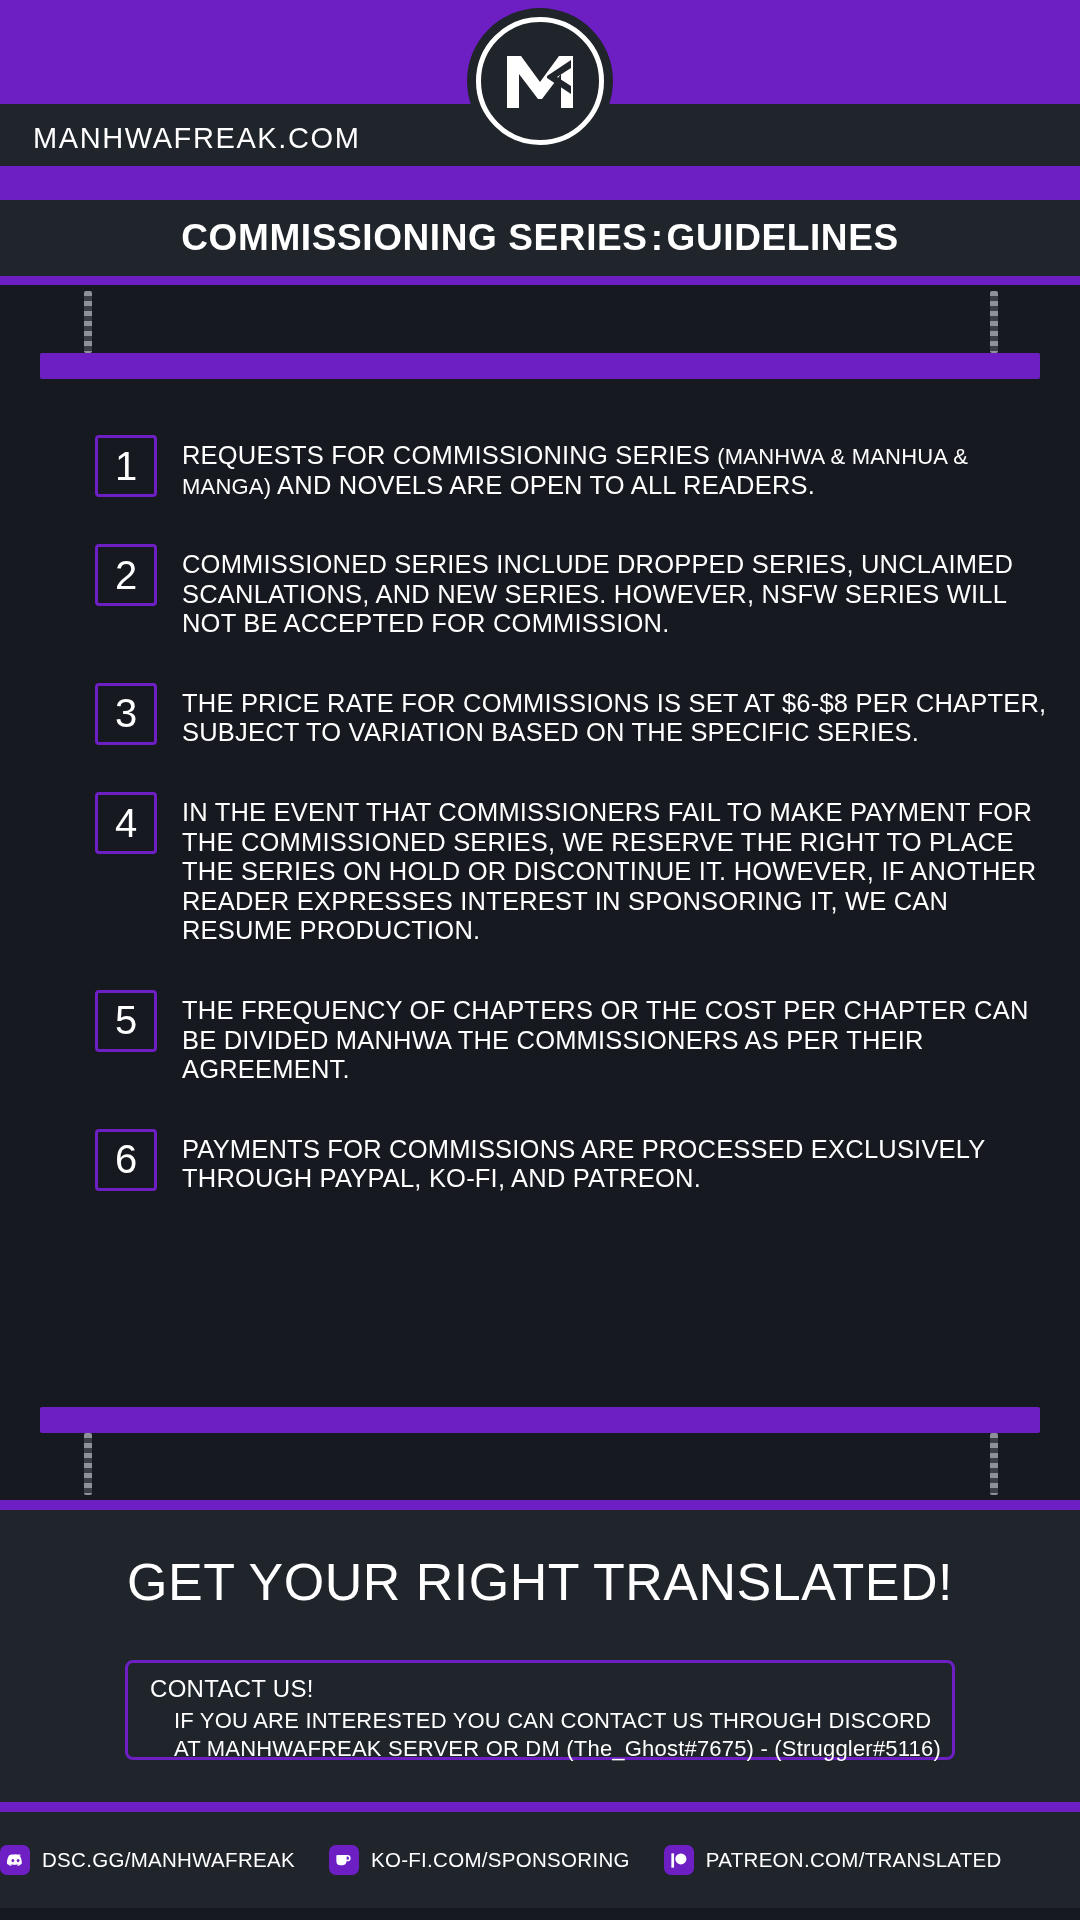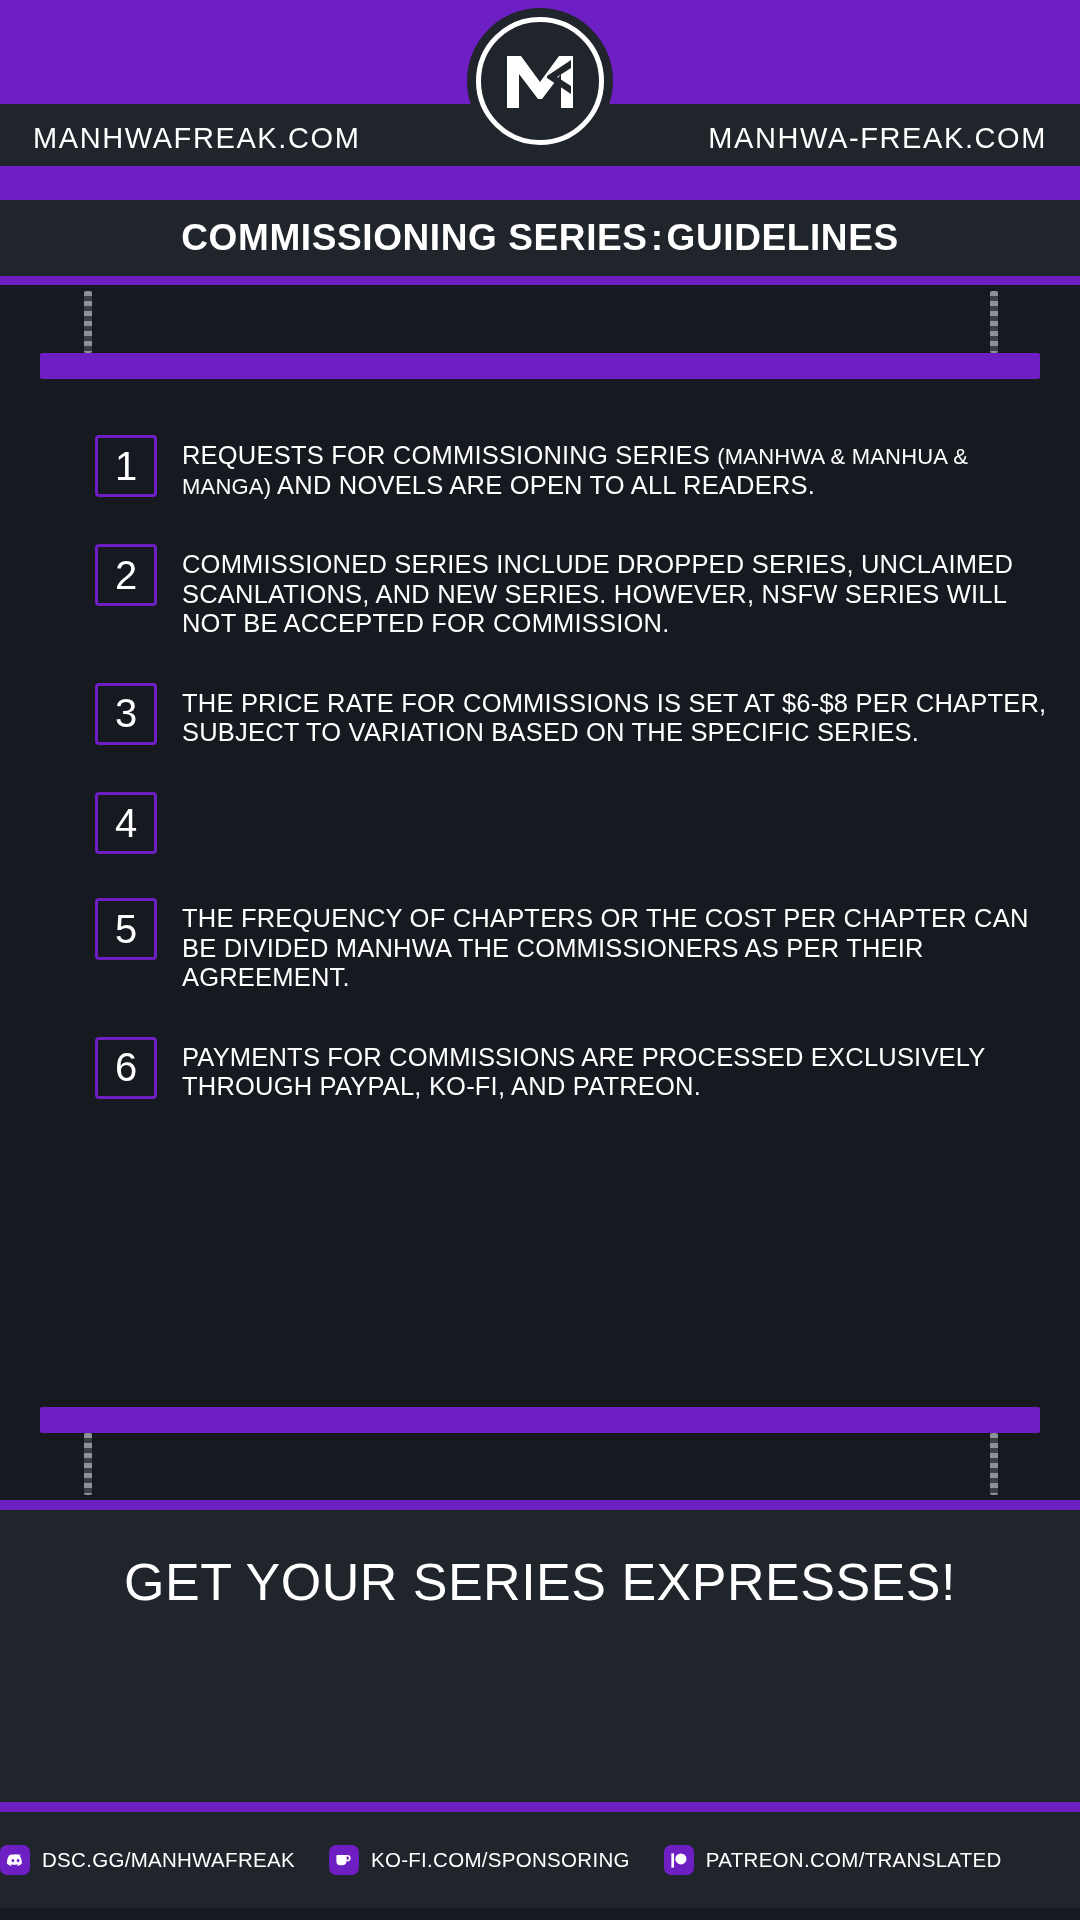--- a/index.html
+++ b/index.html
@@ -205,21 +205,20 @@
 </head>
 <body>
 
 <div class="page">
 
   <div class="top-banner">
     <div class="top-dark-strip"></div>
     <div class="top-purple-underline-left"></div>
     <div class="top-purple-underline-right"></div>
     <div class="domain-left">MANHWAFREAK.COM</div>
-    <div class="domain-right">MANHWA-FREAK.COM</div>
     <div class="logo-wrap">
       <div class="logo-ring">
         <svg viewBox="0 0 78 70">
           <path d="M6 62 L6 10 L20 10 L39 36 L58 10 L72 10 L72 62 L60 62 L60 28 L41 53 L37 53 L18 28 L18 62 Z" fill="#ffffff"></path>
           <path d="M46 30 L70 14 L70 22 L56 31 L70 40 L70 48 L46 32 Z" fill="#20242b"></path>
         </svg>
       </div>
     </div>
   </div>
 
@@ -247,41 +246,49 @@
         <div class="rule-text">COMMISSIONED SERIES INCLUDE DROPPED SERIES, UNCLAIMED SCANLATIONS, AND NEW SERIES. HOWEVER, NSFW SERIES WILL NOT BE ACCEPTED FOR COMMISSION.</div>
       </div>
 
       <div class="rule">
         <div class="rule-num">3</div>
         <div class="rule-text">THE PRICE RATE FOR COMMISSIONS IS SET AT $6-$8 PER CHAPTER, SUBJECT TO VARIATION BASED ON THE SPECIFIC SERIES.</div>
       </div>
 
       <div class="rule">
         <div class="rule-num">4</div>
+        <div class="rule-text">IN THE EVENT THAT COMMISSIONERS FAIL TO MAKE PAYMENT FOR THE COMMISSIONED SERIES, WE RESERVE THE RIGHT TO PLACE THE SERIES ON HOLD OR DISCONTINUE IT. HOWEVER, IF ANOTHER READER EXPRESSES INTEREST IN SPONSORING IT, WE CAN RESUME PRODUCTION.</div>
       </div>
 
       <div class="rule">
         <div class="rule-num">5</div>
         <div class="rule-text">THE FREQUENCY OF CHAPTERS OR THE COST PER CHAPTER CAN BE DIVIDED MANHWA THE COMMISSIONERS AS PER THEIR AGREEMENT.</div>
       </div>
 
       <div class="rule">
         <div class="rule-num">6</div>
         <div class="rule-text">PAYMENTS FOR COMMISSIONS ARE PROCESSED EXCLUSIVELY THROUGH PAYPAL, KO-FI, AND PATREON.</div>
       </div>
     </div>
 
     <div class="bar" style="top:1122px;"></div>
     <div class="chain" style="left:84px; top:1148px; height:62px;"></div>
     <div class="chain" style="left:990px; top:1148px; height:62px;"></div>
   </div>
 
   <div class="cta-line-top"></div>
   <div class="cta">
-    <div class="cta-title">GET YOUR SERIES EXPRESSES!</div>
+    <div class="cta-title">GET YOUR RIGHT TRANSLATED!</div>
+    <div class="contact-box">
+      <div class="contact-head">CONTACT US!</div>
+      <div class="contact-body">
+        <div>IF YOU ARE INTERESTED YOU CAN CONTACT US THROUGH DISCORD</div>
+        <div>AT MANHWAFREAK SERVER OR DM (The_Ghost#7675) - (Struggler#5116)</div>
+      </div>
+    </div>
   </div>
   <div class="cta-line-bottom"></div>
 
   <div class="social-bar">
     <div class="social">
       <span class="social-ico">
         <svg viewBox="0 0 24 24">
             <path d="M20 5.3A16 16 0 0016 4l-.3.6a13 13 0 00-7.4 0L8 4a16 16 0 00-4 1.3C1.6 9 1 12.6 1.3 16.2A16 16 0 006.2 19l1-1.6a10 10 0 01-1.7-.8l.4-.3a11 11 0 009.4 0l.4.3c-.5.3-1.1.6-1.7.8l1 1.6a16 16 0 004.9-2.8c.4-4.2-.6-7.8-2.9-10.9zM8.7 14.1c-1 0-1.8-.9-1.8-2s.8-2 1.8-2 1.8.9 1.8 2-.8 2-1.8 2zm6.6 0c-1 0-1.8-.9-1.8-2s.8-2 1.8-2 1.8.9 1.8 2-.8 2-1.8 2z"></path>
           </svg>
       </span>

